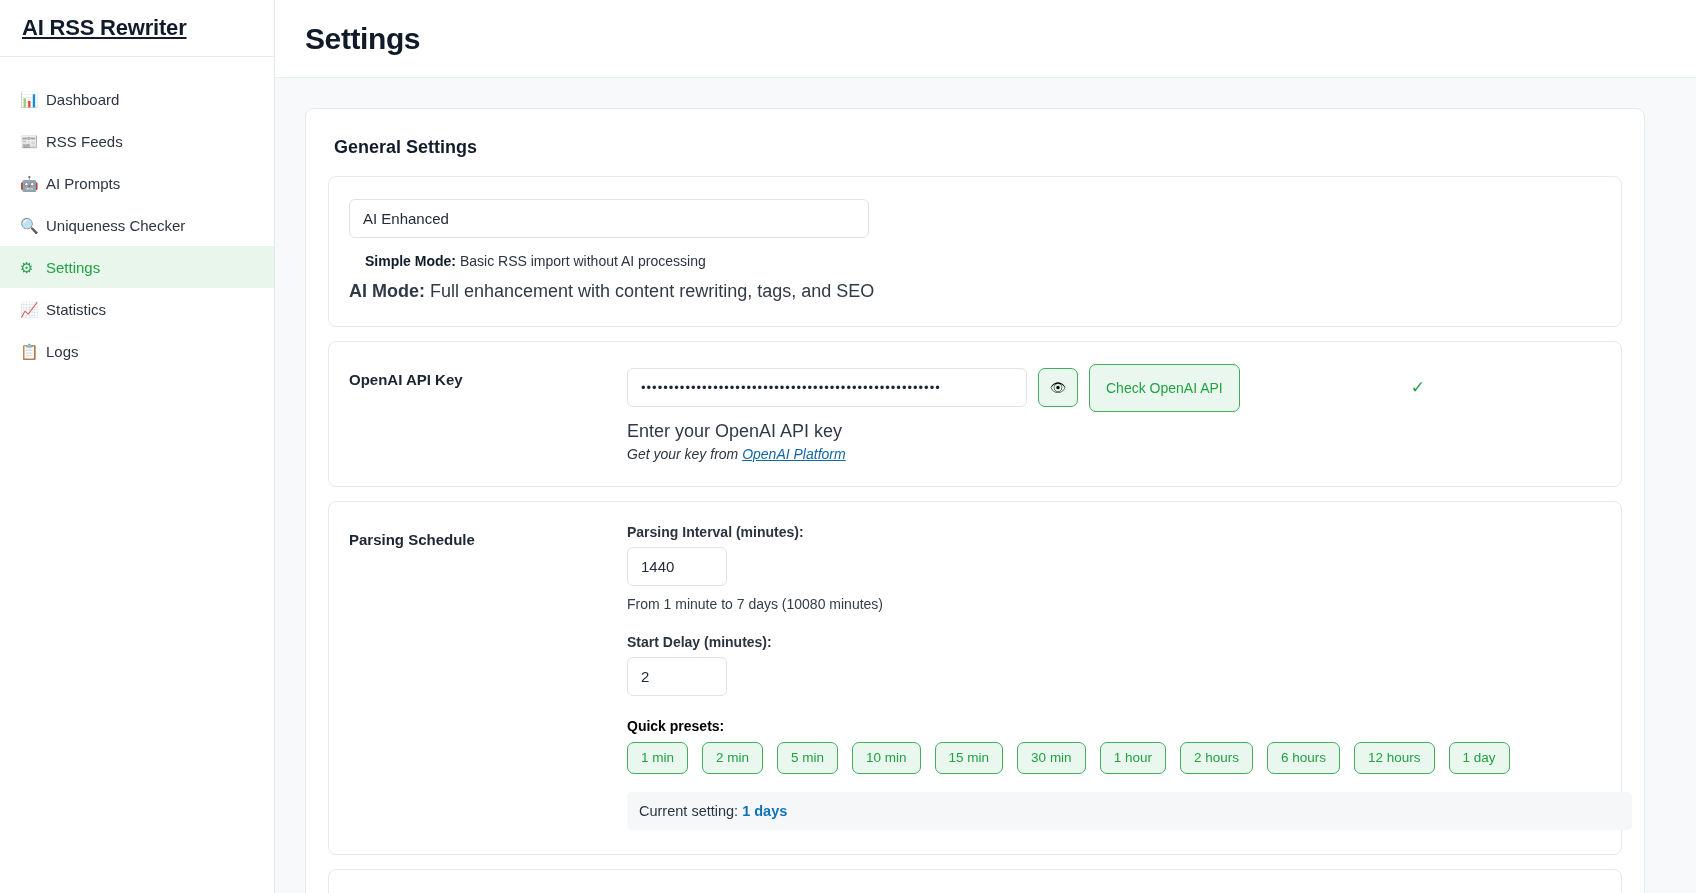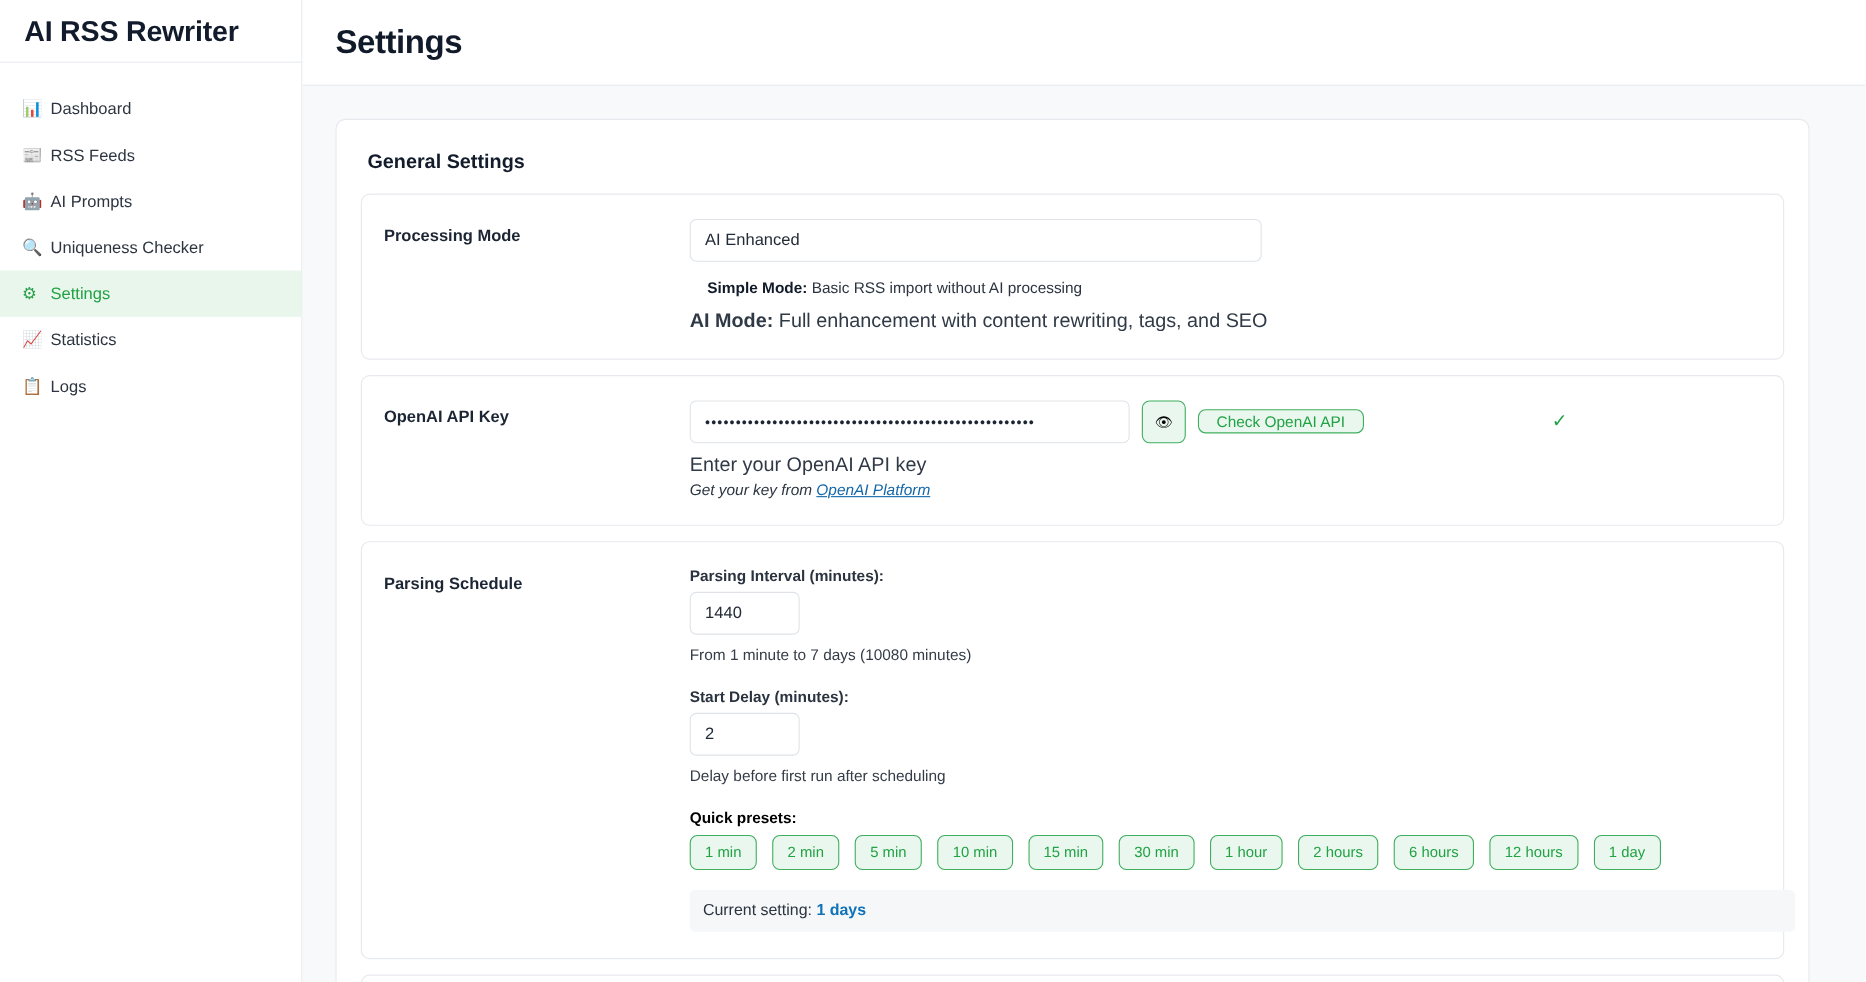--- a/index.html
+++ b/index.html
@@ -27,24 +27,25 @@
     flex-direction: column;
   }
   #sidebar-header {
     height: 57px;
     display: flex;
     align-items: center;
     padding: 0 22px;
     border-bottom: 1px solid #e7eaee;
   }
   #sidebar-brand {
-    font-size: 26px;
+    font-size: 22px;
     font-weight: bold;
     color: #121b2b;
     letter-spacing: -0.2px;
+    text-decoration: underline;
   }
   #sidebar-nav {
     padding-top: 21px;
     display: flex;
     flex-direction: column;
   }
   .nav-item {
     display: flex;
     align-items: center;
     height: 42px;
@@ -179,21 +180,21 @@
   .icon-btn {
     width: 40px; height: 39px;
     border: 1px solid #3fae5e;
     background: #eaf7ee;
     border-radius: 7px;
     display: flex; align-items: center; justify-content: center;
     cursor: pointer;
     font-size: 13px;
   }
   .green-btn {
-    height: 22px;
+    height: 48px;
     border: 1px solid #3fae5e;
     background: #eaf7ee;
     color: #21a244;
     border-radius: 7px;
     padding: 0 16px;
     font-size: 14px;
     display: flex; align-items: center;
     cursor: pointer;
     font-family: "Liberation Sans", sans-serif;
   }
@@ -314,21 +315,20 @@
       <h1 id="page-title">Settings</h1>
     </header>
 
     <div id="content-scroll">
 
       <div class="panel">
 
         <div class="panel-title">General Settings</div>
 
         <div class="card">
-          <div class="card-label">Processing Mode</div>
           <div class="card-body">
             <div class="text-input input-wide">AI Enhanced</div>
             <div class="help-line">
               <b>Simple Mode:</b><span> Basic RSS import without AI processing</span>
             </div>
             <div class="help-sub">
               <b>AI Mode:</b><span> Full enhancement with content rewriting, tags, and SEO</span>
             </div>
           </div>
         </div>
@@ -354,21 +354,20 @@
         <div class="card">
           <div class="card-label">Parsing Schedule</div>
           <div class="card-body">
 
             <div class="field-label">Parsing Interval (minutes):</div>
             <div class="text-input input-num">1440</div>
             <div class="field-hint">From 1 minute to 7 days (10080 minutes)</div>
 
             <div class="field-label mt22">Start Delay (minutes):</div>
             <div class="text-input input-num">2</div>
-            <div class="field-hint">Delay before first run after scheduling</div>
 
             <div class="presets-label">Quick presets:</div>
             <div class="presets">
               <div class="preset-btn">1 min</div>
               <div class="preset-btn">2 min</div>
               <div class="preset-btn">5 min</div>
               <div class="preset-btn">10 min</div>
               <div class="preset-btn">15 min</div>
               <div class="preset-btn">30 min</div>
               <div class="preset-btn">1 hour</div>

